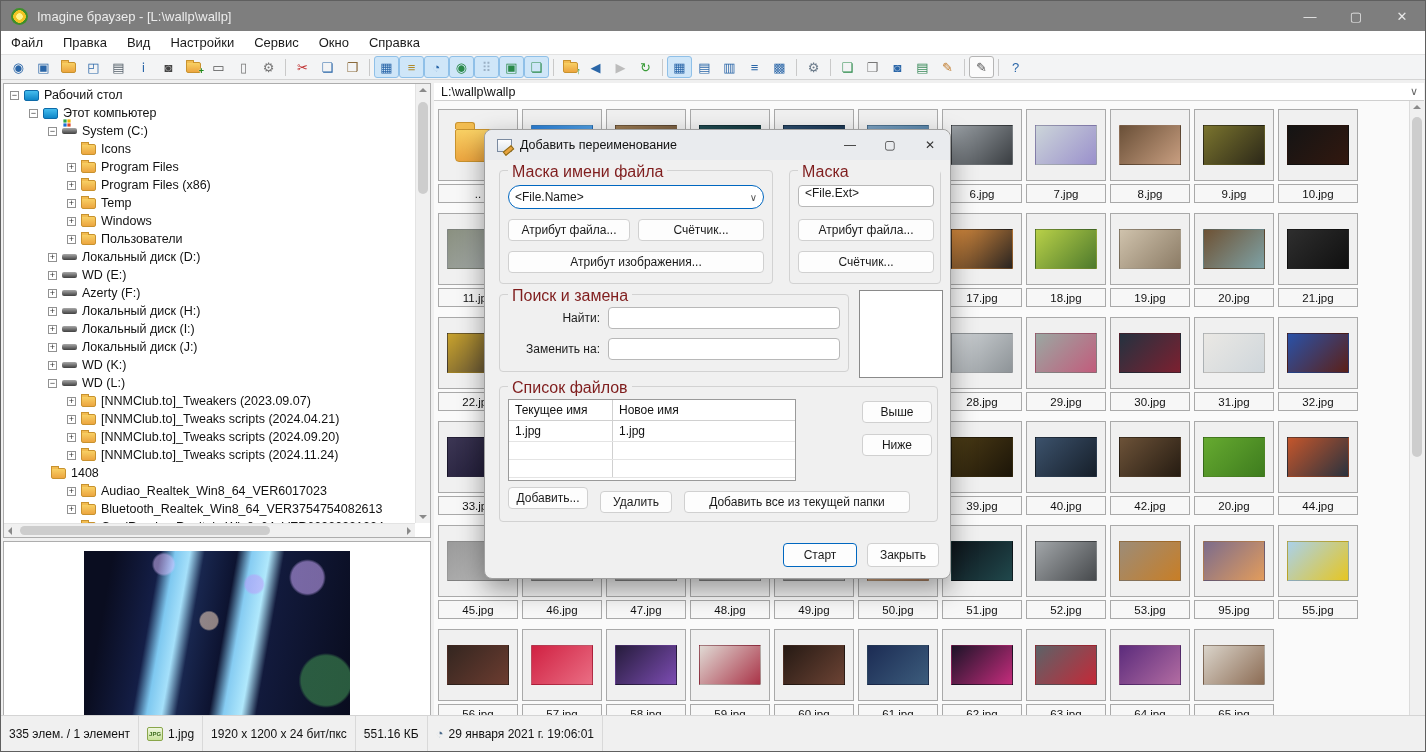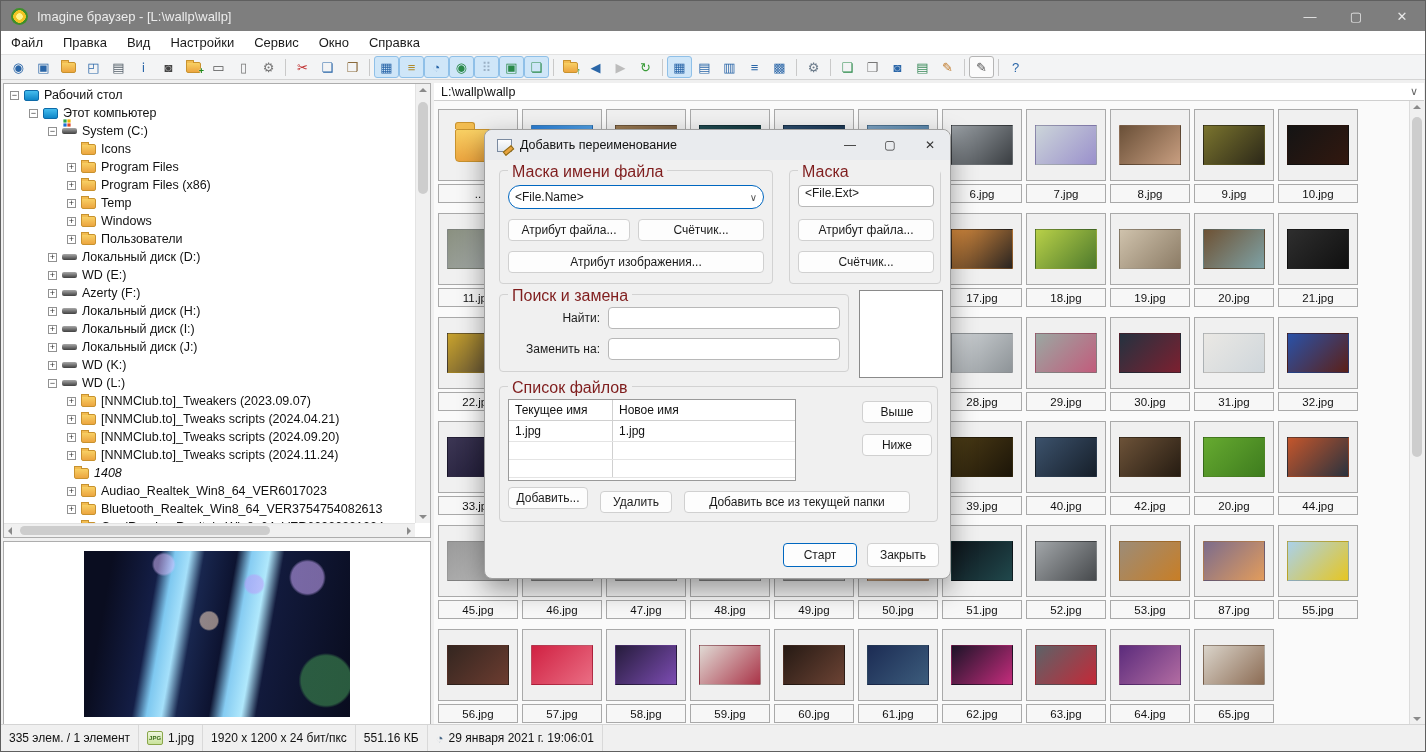--- a/index.html
+++ b/index.html
@@ -74,21 +74,21 @@
 .grid{position:absolute;left:4px;top:8px;display:grid;grid-template-columns:repeat(11,84px);grid-auto-rows:104px}
 .cell{position:relative;width:84px;height:104px}
 .thumbbox{position:absolute;left:0;top:0;width:80px;height:72px;background:#f0f0f0;border:1px solid #a9a9a9;display:flex;align-items:center;justify-content:center}
 .thumb{width:62px;height:40px;border:1px solid rgba(0,0,0,.18)}
 .gfold{display:inline-block;width:46px;height:33px;background:linear-gradient(#f8d064,#eca53f);border:1px solid #c8922e;border-radius:2px 4px 4px 4px;position:relative}
 .gfold::before{content:"";position:absolute;top:-8px;left:-1px;width:18px;height:6px;background:#f2bc50;border:1px solid #c8922e;border-bottom:none;border-radius:3px 3px 0 0}
 .namebox{position:absolute;left:0;top:75px;width:80px;height:19px;background:#f7f7f7;border:1px solid #a9a9a9;font-size:11.5px;color:#111;display:flex;align-items:center;justify-content:center;white-space:nowrap;overflow:hidden}
 .gridscroll{position:absolute;top:100px;right:1px;width:15px;bottom:26px;background:#f0f0f0;border-left:1px solid #dcdcdc}
 
 
-.statusbar{position:absolute;left:0;right:0;bottom:0;height:27px;background:#f0f0f0;border-top:1px solid #d4d4d4;display:flex;align-items:stretch;font-size:12px;color:#111}
+.statusbar{position:absolute;left:0;right:0;bottom:0;height:36px;background:#f0f0f0;border-top:1px solid #d4d4d4;display:flex;align-items:stretch;font-size:12px;color:#111}
 .seg{display:flex;align-items:center;padding:0 8px;border-right:1px solid #d9d9d9;white-space:nowrap}
 .jpgicon{width:16px;height:14px;margin-right:5px;background:linear-gradient(#eef6de,#c9e29a);border:1px solid #89a64a;border-radius:2px;font-size:6px;font-weight:bold;color:#3a6a1a;display:flex;align-items:center;justify-content:center;flex:none}
 .clkicon{margin-right:5px;color:#4a6a8a;font-size:13px;line-height:1}
 
 
 .dialog{position:absolute;left:483px;top:128px;width:467px;height:450px;background:#f0f0f0;border:1px solid #9f9f9f;border-radius:8px;box-shadow:0 10px 26px rgba(0,0,0,.38);font-size:12px;color:#1a1a1a}
 .dlg-title{position:absolute;left:0;top:0;right:0;height:30px;background:#e9ebee;border-radius:8px 8px 0 0;display:flex;align-items:center;font-size:12.5px;color:#111}
 .dlg-icon{width:15px;height:13px;margin:0 8px 0 12px;background:linear-gradient(#fdfdfd,#dfe6ee);border:1px solid #7a8aa0;position:relative;flex:none}
 .dlg-icon::after{content:"";position:absolute;right:-3px;bottom:-2px;width:9px;height:3px;background:#e8a33d;border:1px solid #8a6a1a;transform:rotate(-40deg)}
 .dlg-controls{margin-left:auto;display:flex}
@@ -365,21 +365,21 @@
         <div class="trow" data-interactable="true" style="padding-left: 63px;">
           <span class="toggle" data-interactable="true">+</span>
           <span class="tic ic-folder" data-interactable="false"></span>
           <span class="tlabel" data-interactable="false">[NNMClub.to]_Tweaks scripts (2024.09.20)</span>
         </div>
         <div class="trow" data-interactable="true" style="padding-left: 63px;">
           <span class="toggle" data-interactable="true">+</span>
           <span class="tic ic-folder" data-interactable="false"></span>
           <span class="tlabel" data-interactable="false">[NNMClub.to]_Tweaks scripts (2024.11.24)</span>
         </div>
-        <div class="trow" data-interactable="true" style="padding-left: 56px; font-style: italic;">
+        <div class="trow" data-interactable="true" style="padding-left: 33px;">
           <span class="tspace" data-interactable="false"></span>
           <span class="tic ic-folder" data-interactable="false"></span>
           <span class="tlabel" data-interactable="false">1408</span>
         </div>
         <div class="trow" data-interactable="true" style="padding-left: 63px;">
           <span class="toggle" data-interactable="true">+</span>
           <span class="tic ic-folder" data-interactable="false"></span>
           <span class="tlabel" data-interactable="false">Audiao_Realtek_Win8_64_VER6017023</span>
         </div>
         <div class="trow" data-interactable="true" style="padding-left: 63px;">
@@ -731,21 +731,21 @@
         <div class="cell" data-interactable="true">
           <div class="thumbbox" data-interactable="false">
             <div class="thumb" data-interactable="false" style="background: linear-gradient(135deg, rgb(156, 140, 120), rgb(200, 126, 38));"></div>
           </div>
           <div class="namebox" data-interactable="false">53.jpg</div>
         </div>
         <div class="cell" data-interactable="true">
           <div class="thumbbox" data-interactable="false">
             <div class="thumb" data-interactable="false" style="background: linear-gradient(135deg, rgb(124, 108, 140), rgb(226, 156, 92));"></div>
           </div>
-          <div class="namebox" data-interactable="false">87.jpg</div>
+          <div class="namebox" data-interactable="false">95.jpg</div>
         </div>
         <div class="cell" data-interactable="true">
           <div class="thumbbox" data-interactable="false">
             <div class="thumb" data-interactable="false" style="background: linear-gradient(135deg, rgb(170, 209, 234), rgb(230, 198, 34));"></div>
           </div>
           <div class="namebox" data-interactable="false">55.jpg</div>
         </div>
         <div class="cell" data-interactable="true">
           <div class="thumbbox" data-interactable="false">
             <div class="thumb" data-interactable="false" style="background: linear-gradient(135deg, rgb(52, 38, 32), rgb(108, 60, 48));"></div>

